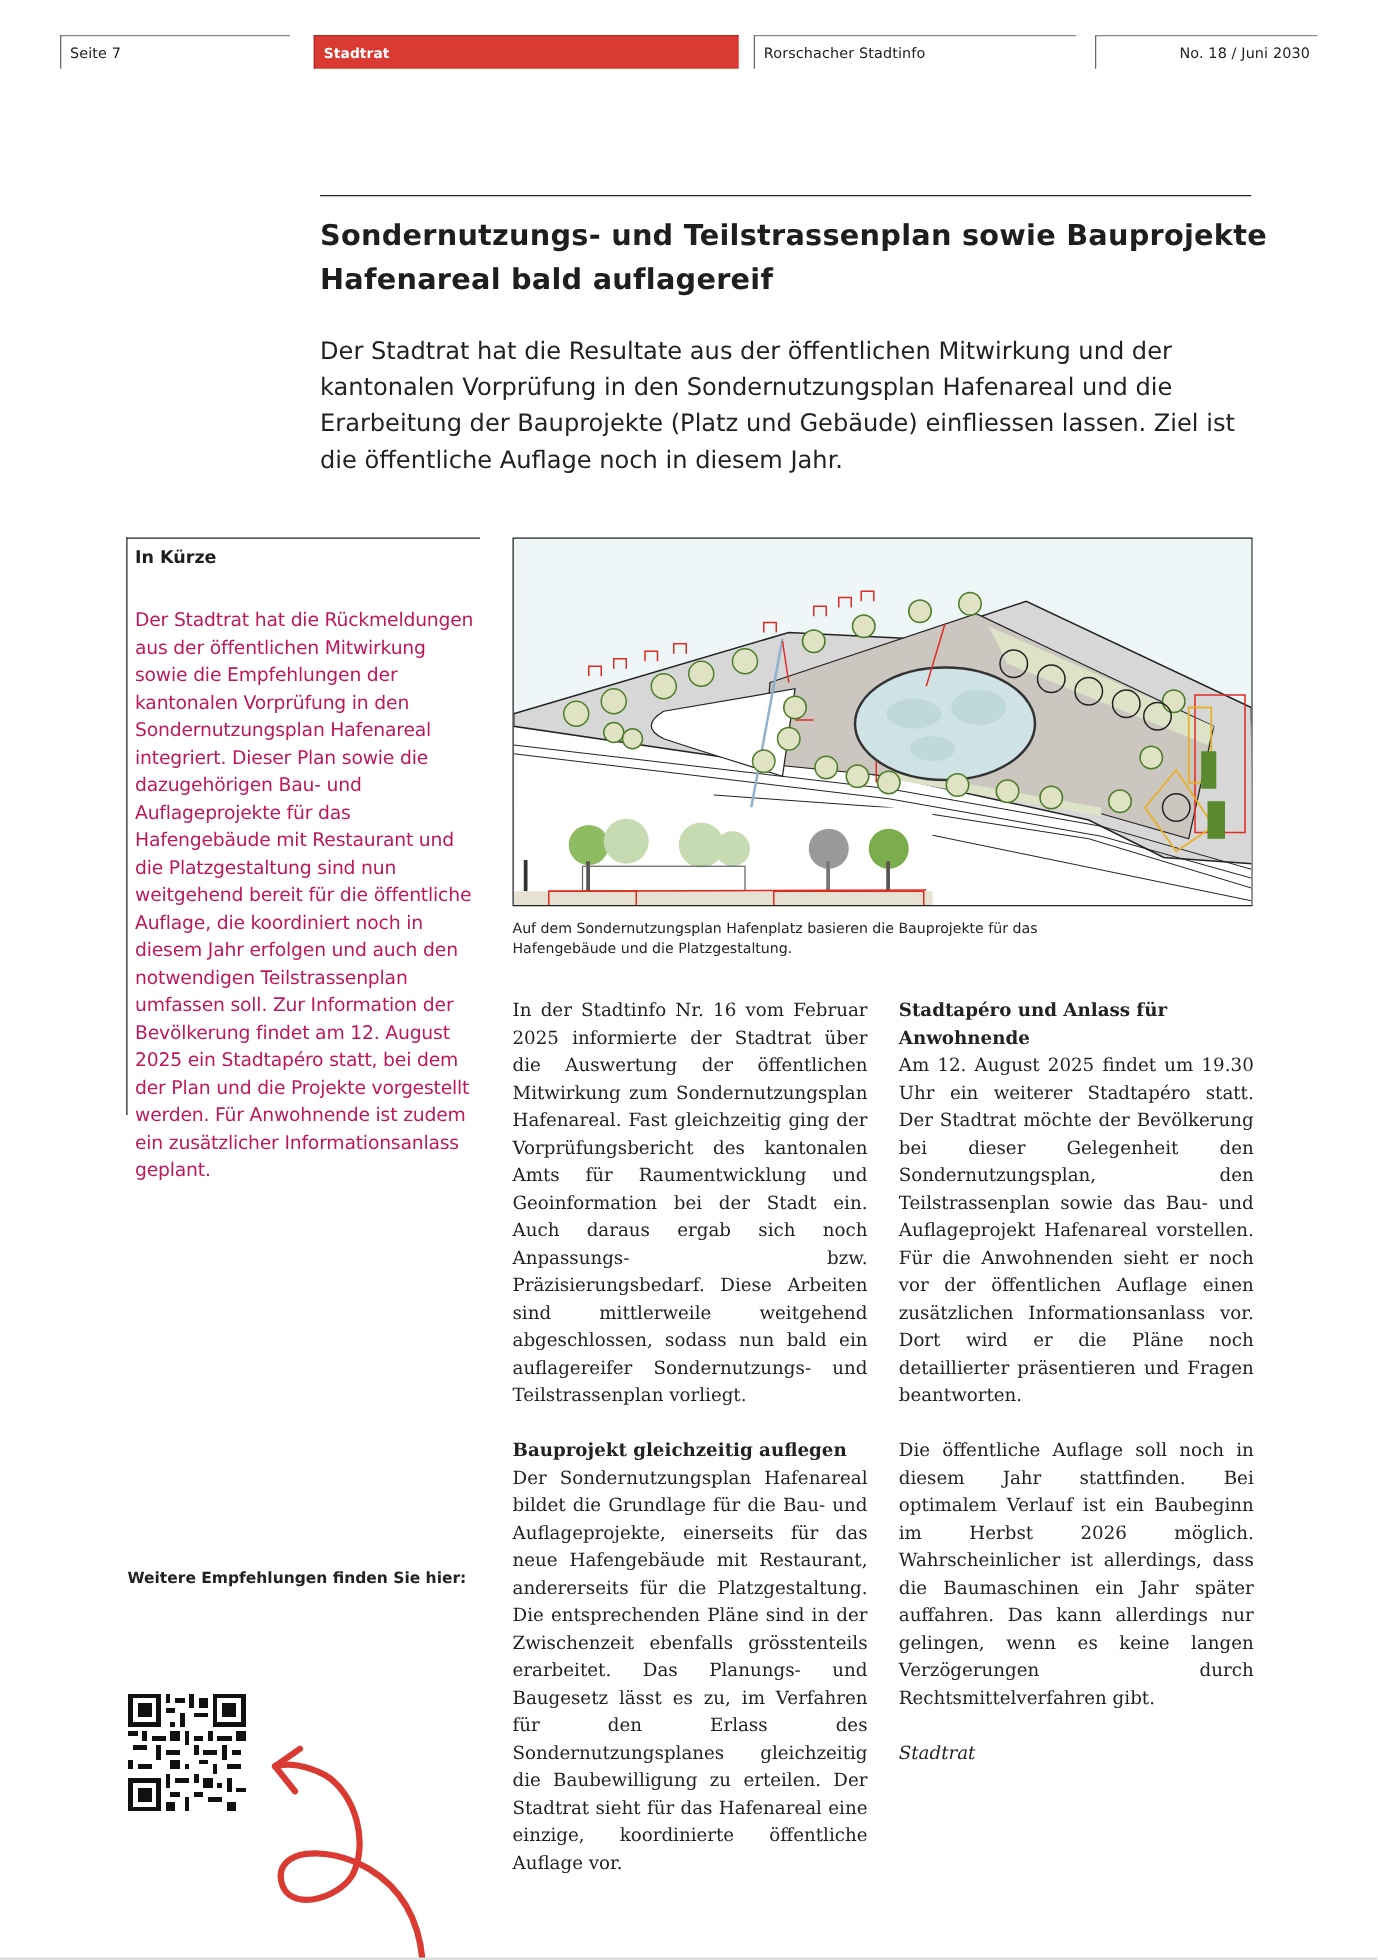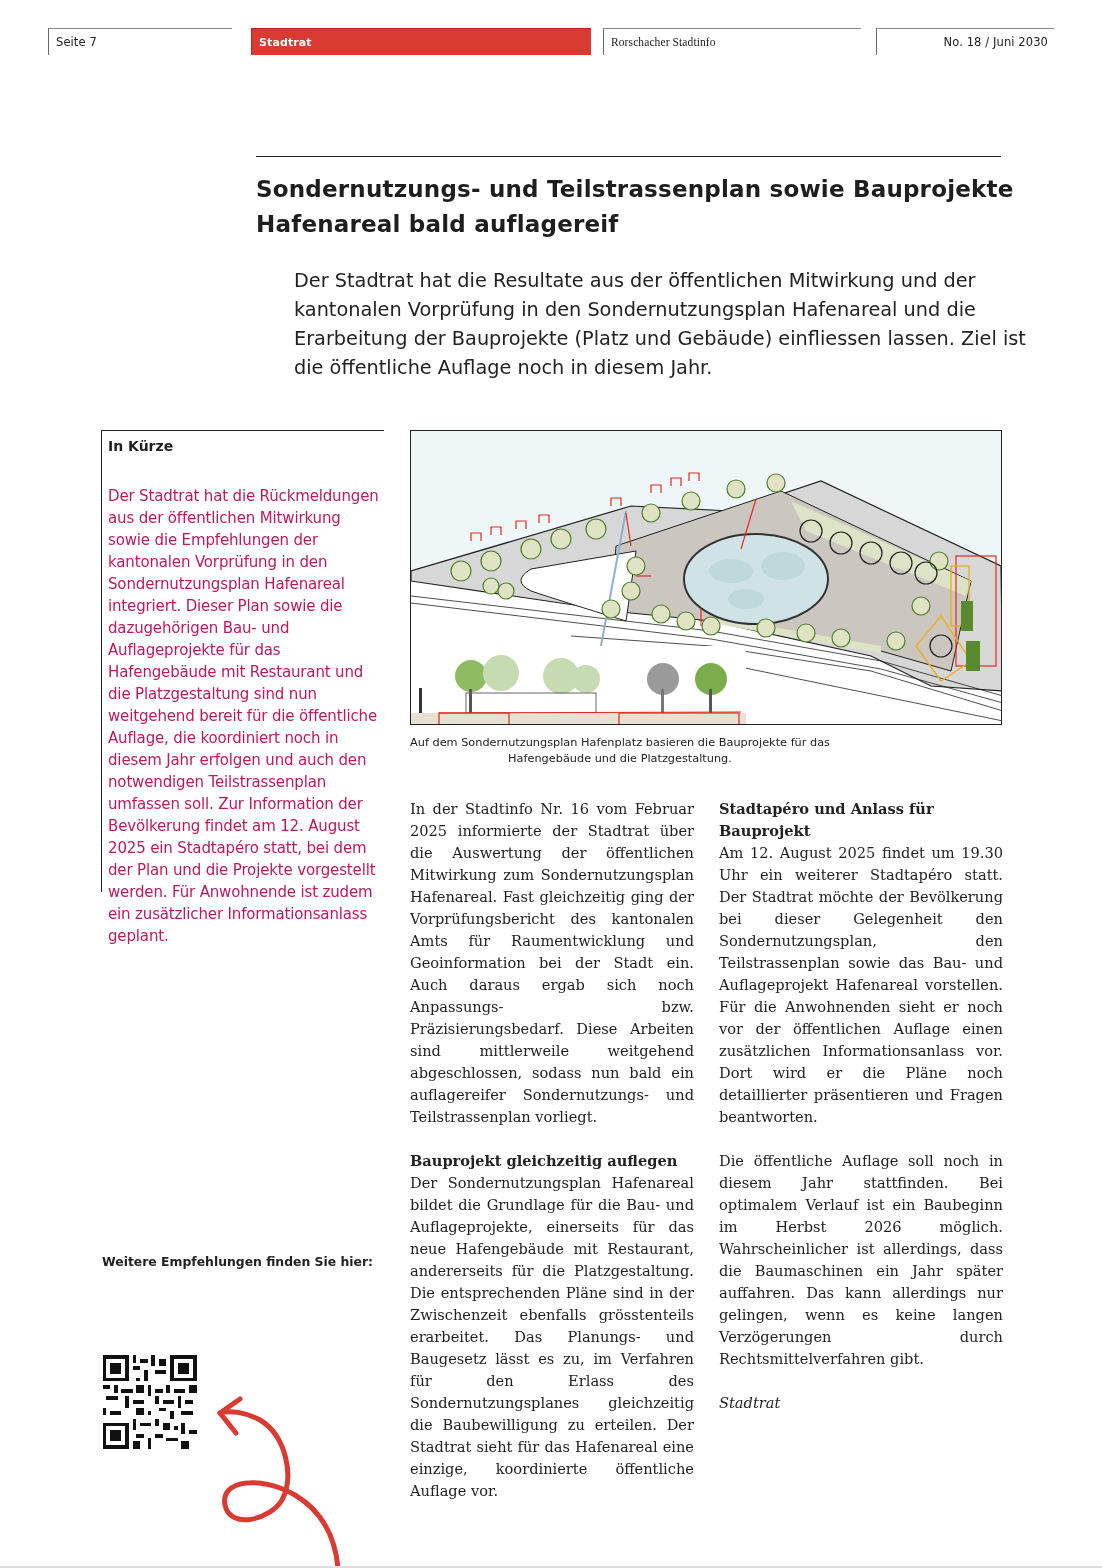--- a/index.html
+++ b/index.html
@@ -2,34 +2,34 @@
 <html><head>
 <meta charset="utf-8">
 <style>
   * { box-sizing: border-box; margin: 0; padding: 0; }
   html, body { width: 1102px; height: 1568px; background: #ffffff; overflow: hidden; }
   body { position: relative; font-family: "Liberation Sans", sans-serif; color: #222; }
 
   .hdr { position: absolute; top: 28px; height: 27px; border-top: 1.5px solid #888; border-left: 1.5px solid #666; font-size: 11.5px; line-height: 27px; padding-left: 7px; color: #222; font-family: "DejaVu Sans", sans-serif; letter-spacing: 0.1px; }
   .hdr.page { left: 48px; width: 184px; }
   .hdr.section { left: 251px; width: 340px; background: #d93a31; color: #fff; border-top: 1.5px solid #b52b24; border-left: 1.5px solid #b52b24; font-weight: bold; font-size: 11px; }
-  .hdr.pub { left: 603px; width: 258px; font-family: Liberation Serif, serif; }
+  .hdr.pub { left: 603px; width: 258px; }
   .hdr.issue { left: 876px; width: 178px; text-align: right; padding-right: 6px; }
 
   .topline { position: absolute; left: 256px; top: 156px; width: 745px; height: 1px; background: #222; }
 
   .title { position: absolute; left: 256px; top: 172px; width: 760px; font-family: "DejaVu Sans", sans-serif; font-weight: bold; font-size: 23px; line-height: 35px; color: #1e1e1e; letter-spacing: 0.2px; }
-  .lead { position: absolute; left: 256px; top: 266px; width: 760px; font-family: "DejaVu Sans", sans-serif; font-size: 19.3px; line-height: 29px; color: #222; margin-left: 38px; }
+  .lead { position: absolute; left: 256px; top: 266px; width: 760px; font-family: "DejaVu Sans", sans-serif; font-size: 19.3px; line-height: 29px; color: #222; }
 
   .kurz { position: absolute; left: 101px; top: 430px; width: 283px; height: 462px; border-top: 1.5px solid #222; border-left: 1.5px solid #222; padding: 5px 0 0 6px; font-family: "DejaVu Sans", sans-serif; }
   .kurz .kh { font-weight: bold; font-size: 14px; line-height: 21px; color: #1e1e1e; }
   .kurz .kt { font-size: 15px; line-height: 22px; color: #be185d; letter-spacing: -0.15px; margin-top: 28px; }
 
   .figure { position: absolute; left: 410px; top: 430px; width: 592px; height: 295px; border: 1px solid #222; background: #eef6f8; overflow: hidden; }
-  .caption { position: absolute; left: 410px; top: 735px; width: 420px; font-family: "DejaVu Sans", sans-serif; font-size: 11.3px; line-height: 16px; color: #222; text-align: center; }
+  .caption { position: absolute; left: 410px; top: 735px; width: 420px; font-family: "DejaVu Sans", sans-serif; font-size: 11.3px; line-height: 16px; color: #222; }
 
   .col { position: absolute; width: 284px; font-family: "DejaVu Serif", serif; font-size: 14.6px; line-height: 22px; color: #222; text-align: justify; hyphens: auto; }
   .col1 { left: 410px; top: 798px; }
   .col2 { left: 719px; top: 798px; }
   .col h3 { font-weight: bold; font-size: 14.6px; line-height: 22px; text-align: left; }
   .col p + h3, .col p + p { margin-top: 22px; }
   .sig { font-style: italic; }
 
   .more { position: absolute; left: 102px; top: 1253px; width: 285px; font-family: "DejaVu Sans", sans-serif; font-size: 12.4px; line-height: 18px; color: #222; }
   .more .mh { font-weight: bold; }
@@ -165,21 +165,21 @@
 </div>
 <div class="caption">Auf dem Sondernutzungsplan Hafenplatz basieren die Bauprojekte für das Hafengebäude und die Platzgestaltung.</div>
 
 <div class="col col1">
   <p>In der Stadtinfo Nr. 16 vom Februar 2025 informierte der Stadtrat über die Auswertung der öffentlichen Mitwirkung zum Sondernutzungsplan Hafenareal. Fast gleichzeitig ging der Vorprüfungsbericht des kantonalen Amts für Raumentwicklung und Geoinformation bei der Stadt ein. Auch daraus ergab sich noch Anpassungs- bzw. Präzisierungsbedarf. Diese Arbeiten sind mittlerweile weitgehend abgeschlossen, sodass nun bald ein auflagereifer Sondernutzungs- und Teilstrassenplan vorliegt.</p>
   <h3>Bauprojekt gleichzeitig auflegen</h3>
   <p style="margin-top:0">Der Sondernutzungsplan Hafenareal bildet die Grundlage für die Bau- und Auflageprojekte, einerseits für das neue Hafengebäude mit Restaurant, andererseits für die Platzgestaltung. Die entsprechenden Pläne sind in der Zwischenzeit ebenfalls grösstenteils erarbeitet. Das Planungs- und Baugesetz lässt es zu, im Verfahren für den Erlass des Sondernutzungsplanes gleichzeitig die Baubewilligung zu erteilen. Der Stadtrat sieht für das Hafenareal eine einzige, koordinierte öffentliche Auflage vor.</p>
 </div>
 
 <div class="col col2">
-  <h3>Stadtapéro und Anlass für Bauprojekt</h3>
+  <h3>Stadtapéro und Anlass für Anwohnende</h3>
   <p>Am 12. August 2025 findet um 19.30 Uhr ein weiterer Stadtapéro statt. Der Stadtrat möchte der Bevölkerung bei dieser Gelegenheit den Sondernutzungsplan, den Teilstrassenplan sowie das Bau- und Auflageprojekt Hafenareal vorstellen. Für die Anwohnenden sieht er noch vor der öffentlichen Auflage einen zusätzlichen Informationsanlass vor. Dort wird er die Pläne noch detaillierter präsentieren und Fragen beantworten.</p>
   <p>Die öffentliche Auflage soll noch in diesem Jahr stattfinden. Bei optimalem Verlauf ist ein Baubeginn im Herbst 2026 möglich. Wahrscheinlicher ist allerdings, dass die Baumaschinen ein Jahr später auffahren. Das kann allerdings nur gelingen, wenn es keine langen Verzögerungen durch Rechtsmittelverfahren gibt.</p>
   <p class="sig">Stadtrat</p>
 </div>
 
 <div class="more">
   <div class="mh">Weitere Empfehlungen finden Sie hier:</div>
 </div>
 
 <svg class="qr" viewBox="0 0 25 25" shape-rendering="crispEdges">

